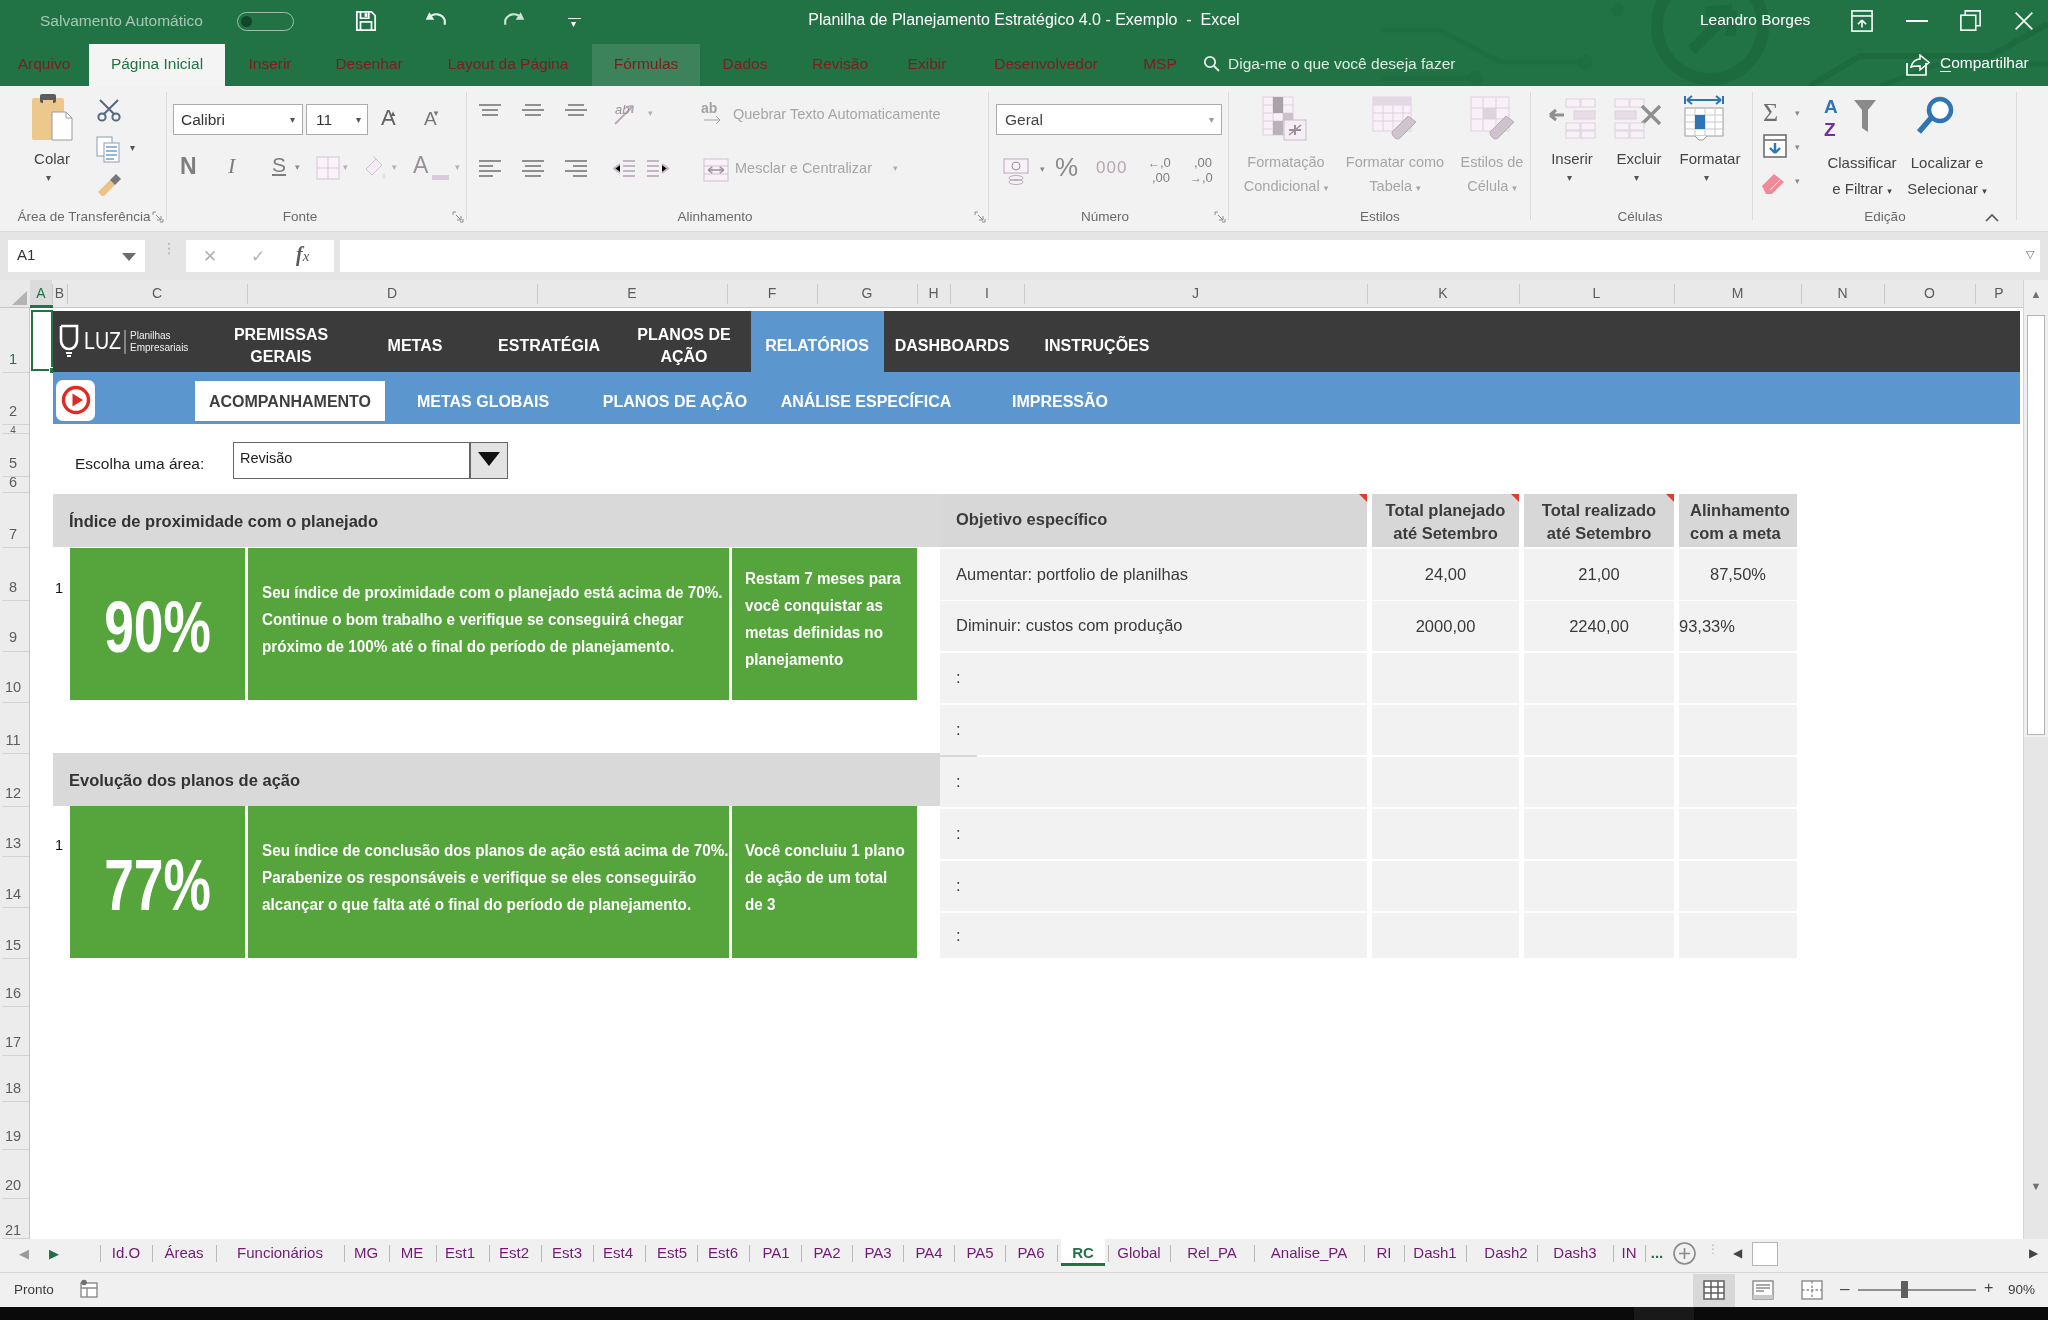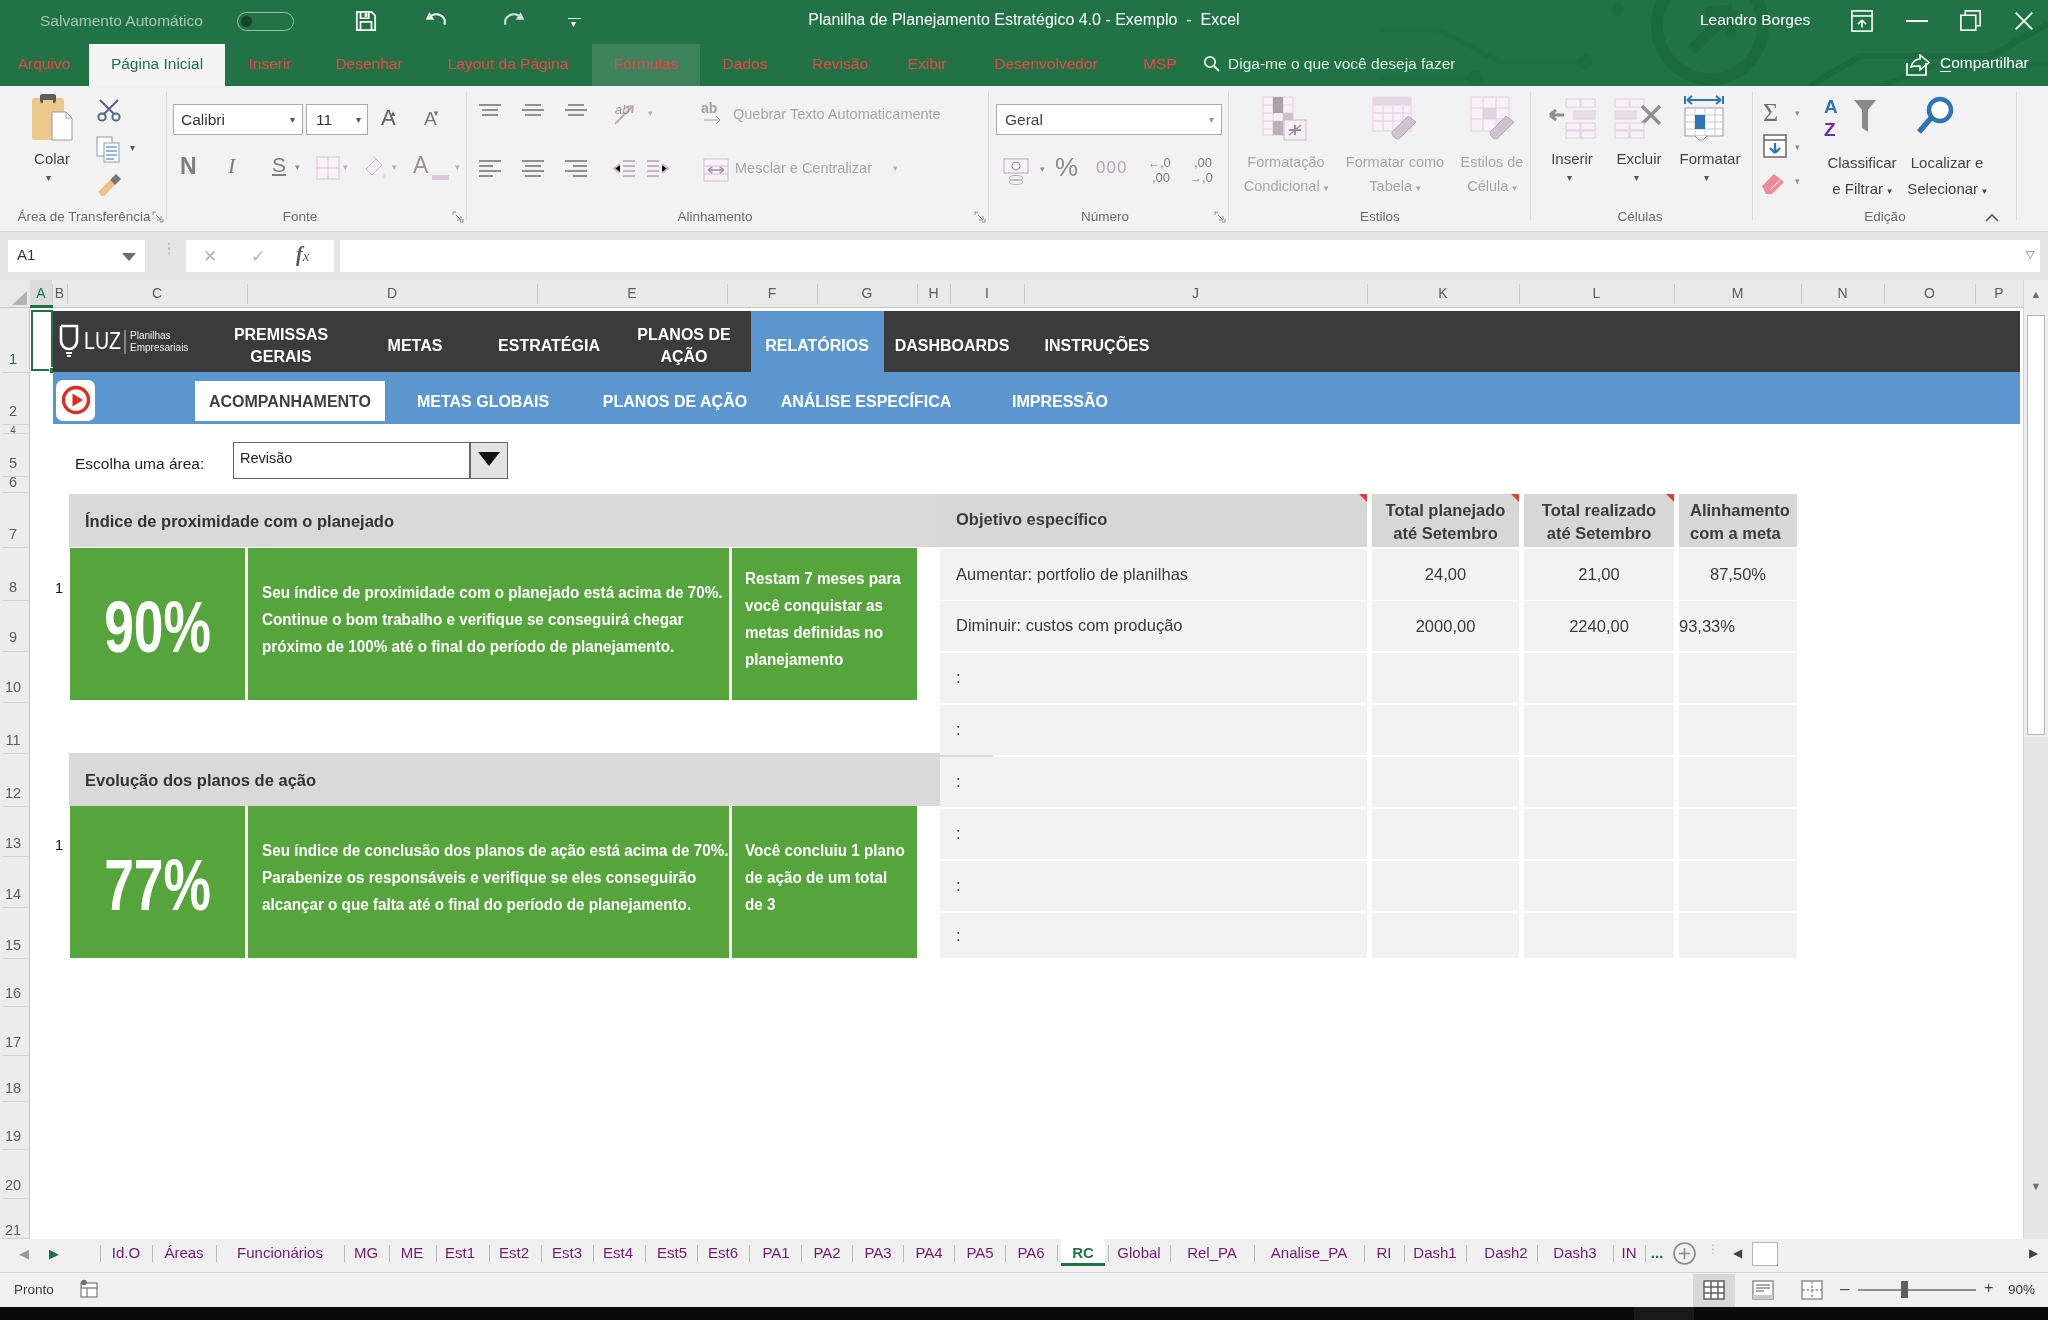--- a/index.html
+++ b/index.html
@@ -4,21 +4,21 @@
 <style>
   * { margin:0; padding:0; box-sizing:border-box; }
   html,body { width:2048px; height:1320px; overflow:hidden; }
   body { font-family:"Liberation Sans", sans-serif; position:relative; background:#fff; }
   .abs { position:absolute; }
 
   
   #titlebar { left:0; top:0; width:2048px; height:42px; background:#217346; }
   #tabrow { left:0; top:42px; width:2048px; height:44px; background:#217346; }
   .ttxt { color:#fff; font-size:16px; white-space:nowrap; }
-  .tabitem { position:absolute; top:42px; height:44px; line-height:44px; color:#ef4444; font-size:15.5px; text-align:center; transform:translateX(-50%); white-space:nowrap; }
+  .tabitem { position:absolute; top:42px; height:44px; line-height:44px; color:#7f1d1d; font-size:15.5px; text-align:center; transform:translateX(-50%); white-space:nowrap; }
   #ribbon { left:0; top:86px; width:2048px; height:146px; background:#f3f2f2; }
   .gsep { position:absolute; top:92px; width:1px; height:128px; background:#dcdadb; }
   .glabel { position:absolute; top:209px; font-size:13.5px; color:#6a6a6a; text-align:center; white-space:nowrap; }
   .launcher { position:absolute; top:211px; width:12px; height:12px; }
 
   
   #fbar { left:0; top:232px; width:2048px; height:48px; background:#e5e5e5; }
   #namebox { position:absolute; left:8px; top:8px; width:137px; height:32px; background:#fff; }
   
 
@@ -27,21 +27,21 @@
   .collet { position:absolute; top:0; height:27px; line-height:27px; text-align:center; font-size:14px; color:#5c5c5c; }
   .colsep { position:absolute; top:4px; width:1px; height:20px; background:#c9c9c9; }
   #rowhdr { left:0; top:308px; width:30px; height:931px; background:#ececec; border-right:1px solid #c6c6c6; }
   .rownum { position:absolute; width:26px; text-align:center; font-size:14.5px; color:#5c5c5c; }
   .rowsep { position:absolute; left:2px; width:27px; height:1px; background:#d2d2d2; }
 
   
   #darkband { left:53px; top:311px; width:1967px; height:61px; background:#3b3b3b; }
   #blueband { left:53px; top:372px; width:1967px; height:52px; background:#5b97ce; }
   .menuitem { position:absolute; color:#fff; font-weight:bold; font-size:16px; text-align:center; line-height:22px; white-space:nowrap; transform:translateX(-50%); }
-  .gbar { position:absolute; left:69px; width:924px; height:53px; background:#d9d9d9; }
+  .gbar { position:absolute; left:53px; width:924px; height:53px; background:#d9d9d9; }
   .gbar span { position:absolute; left:16px; top:50%; transform:translateY(-50%); font-weight:bold; font-size:16.5px; color:#333; }
   .greenblk { position:absolute; left:70px; width:847px; background:#55a43c; }
   .bigpct { position:absolute; left:0; width:175px; color:#fff; font-weight:bold; font-size:73px; text-align:center; transform:scaleX(0.73); }
   .gtext { position:absolute; color:#fff; font-weight:bold; font-size:16px; line-height:27px; transform:scaleX(0.952); transform-origin:0 50%; white-space:nowrap; }
   .vsep { position:absolute; top:0; width:2.5px; height:100%; background:#fff; }
 
   
   .tcell { position:absolute; background:#f2f2f2; color:#3a3a3a; font-size:16.5px; }
   .thcell { position:absolute; background:#d7d7d7; color:#3b3b3b; font-weight:bold; font-size:16.5px; }
   .cmark { position:absolute; width:0; height:0; border-left:8px solid transparent; border-top:8px solid #e03c31; }

